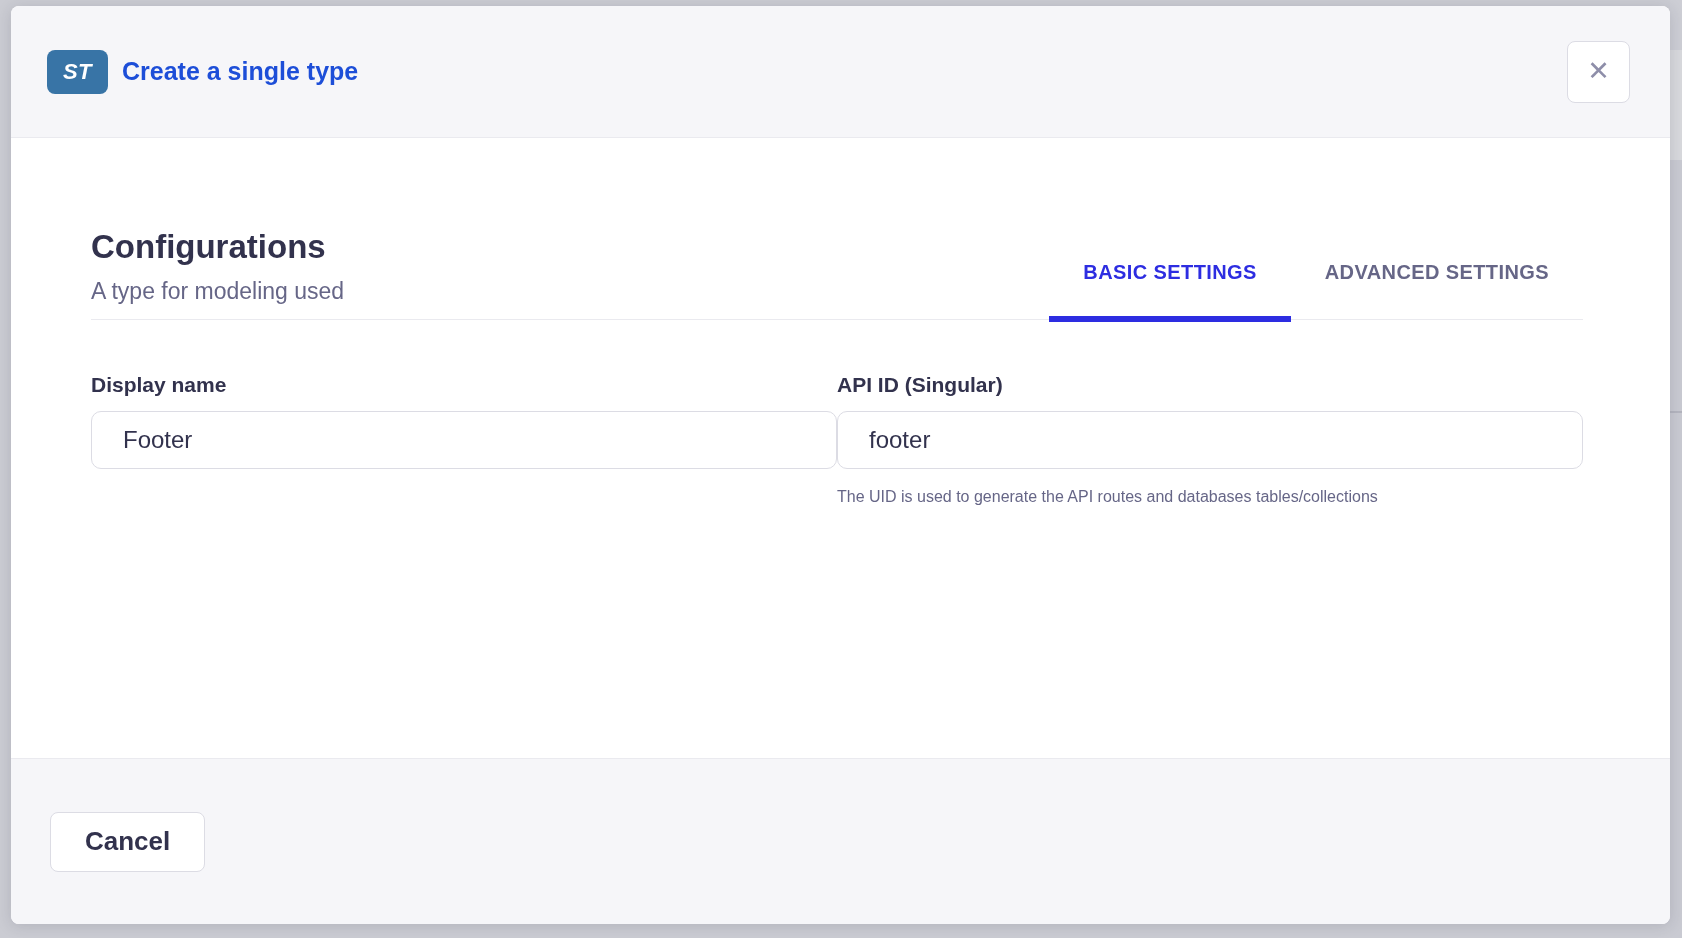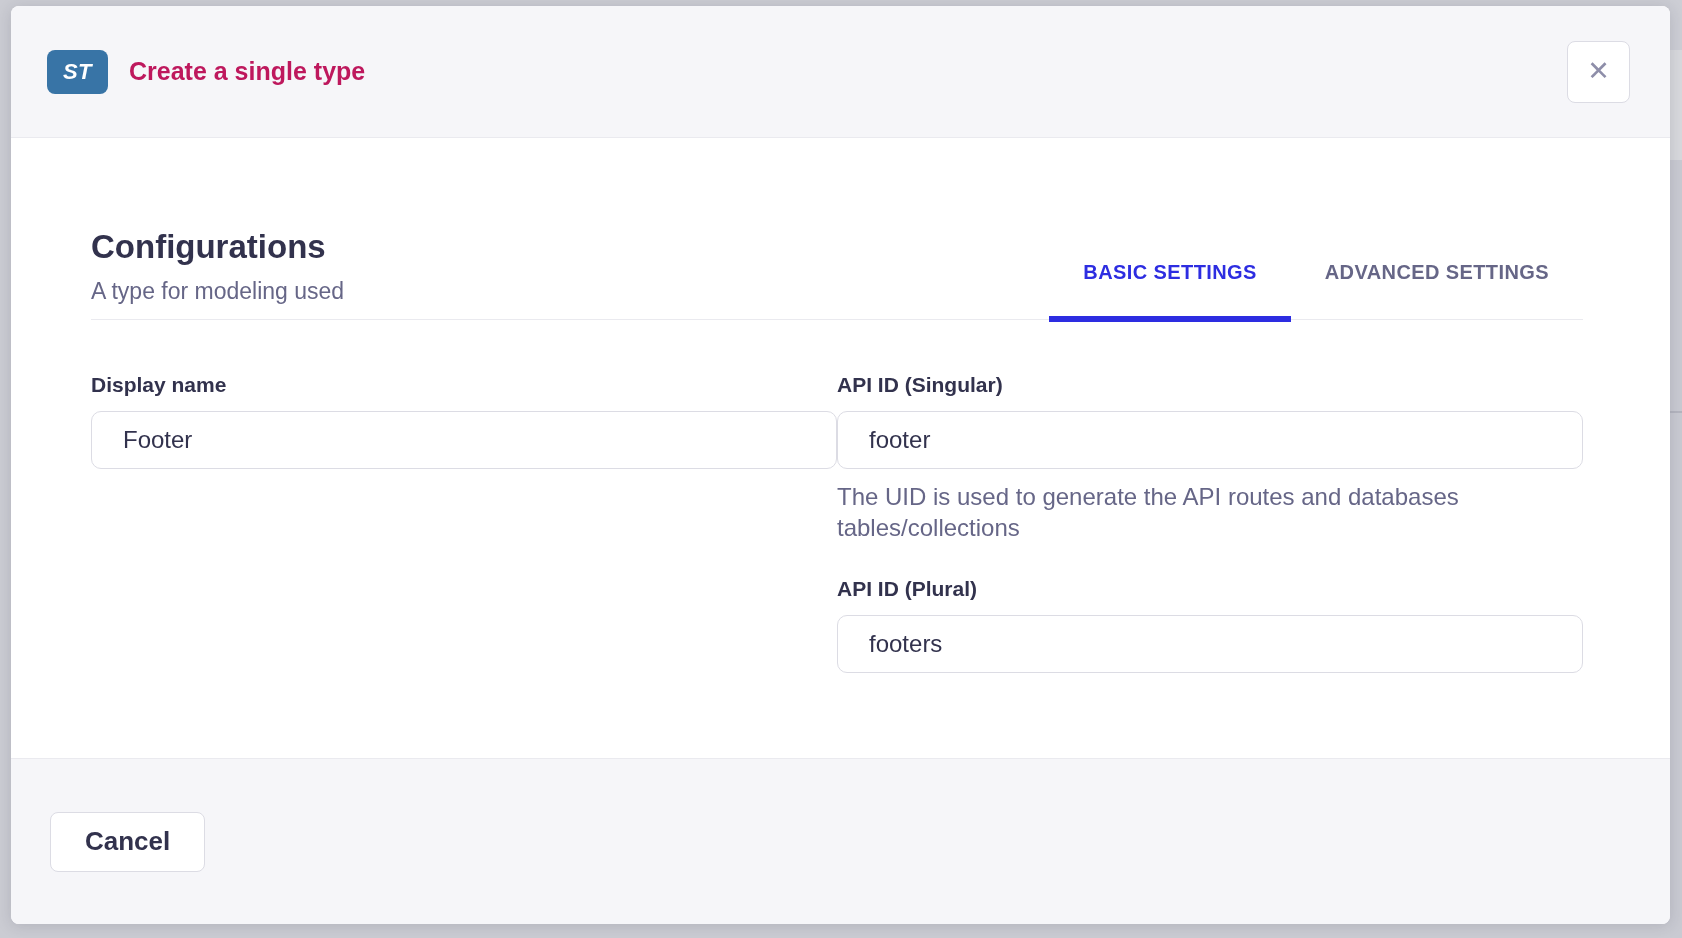--- a/index.html
+++ b/index.html
@@ -28,21 +28,21 @@
   
   .modal-header {
     flex: 0 0 132px; background: #f6f6f9; border-bottom: 1px solid #eaeaef;
     display: flex; align-items: center; padding: 0 40px 0 36px;
   }
   .type-badge {
     width: 61px; height: 44px; border-radius: 8px; background: #3874a6;
     color: #ffffff; font-weight: 700; font-style: italic; font-size: 22px;
     letter-spacing: 0.5px; display: flex; align-items: center; justify-content: center;
   }
-  .modal-title { margin-left: 21px; font-size: 25px; font-weight: 700; color: #be185d; }
+  .modal-title { margin-left: 14px; font-size: 25px; font-weight: 700; color: #1d4ed8; }
   .close-btn {
     margin-left: auto; width: 63px; height: 62px; background: #ffffff;
     border: 1px solid #dcdce4; border-radius: 8px; color: #8e8ea9;
     font-size: 27px; line-height: 1; display: flex; align-items: center; justify-content: center;
     cursor: pointer; font-family: inherit;
   }
 
   
   .modal-body { flex: 1 1 auto; background: #ffffff; padding: 89px 87px 0 80px; }
 
@@ -69,21 +69,21 @@
   .form-grid { display: grid; grid-template-columns: 1fr 1fr; margin-top: 52px; }
   .field-label {
     display: block; font-size: 21px; font-weight: 700; color: #32324d;
     line-height: 26px; margin-bottom: 13px;
   }
   .text-input {
     width: 100%; height: 58px; background: #ffffff;
     border: 1px solid #dcdce4; border-radius: 10px;
     padding: 0 31px; font-family: inherit; font-size: 24px; color: #32324d; outline: none;
   }
-  .field-hint { margin-top: 12px; font-size: 24px; line-height: 31px; color: #666687; max-width: 680px; }
+  .field-hint { margin-top: 12px; font-size: 16px; line-height: 31px; color: #666687; max-width: 680px; }
   .field-plural { margin-top: 33px; }
 
   
   .modal-footer {
     flex: 0 0 166px; background: #f6f6f9; border-top: 1px solid #eaeaef;
     display: flex; align-items: center; justify-content: space-between;
     padding: 0 42px 0 39px;
   }
   .btn {
     height: 60px; border-radius: 8px; padding: 0 34px;
@@ -135,24 +135,20 @@
           </div>
         </div>
 
         <div class="form-col">
           <div class="field">
             <label class="field-label">API ID (Singular)</label>
             <input class="text-input" type="text" value="footer" style="">
             <p class="field-hint">The UID is used to generate the API routes and databases tables/collections</p>
           </div>
 
-          <div class="field field-plural">
-            <label class="field-label">API ID (Plural)</label>
-            <input class="text-input" type="text" value="footers" style="">
-          </div>
         </div>
 
       </div>
     </div>
 
     <footer class="modal-footer">
       <button class="btn btn-cancel" type="button">Cancel</button>
     </footer>
 
   </div>

